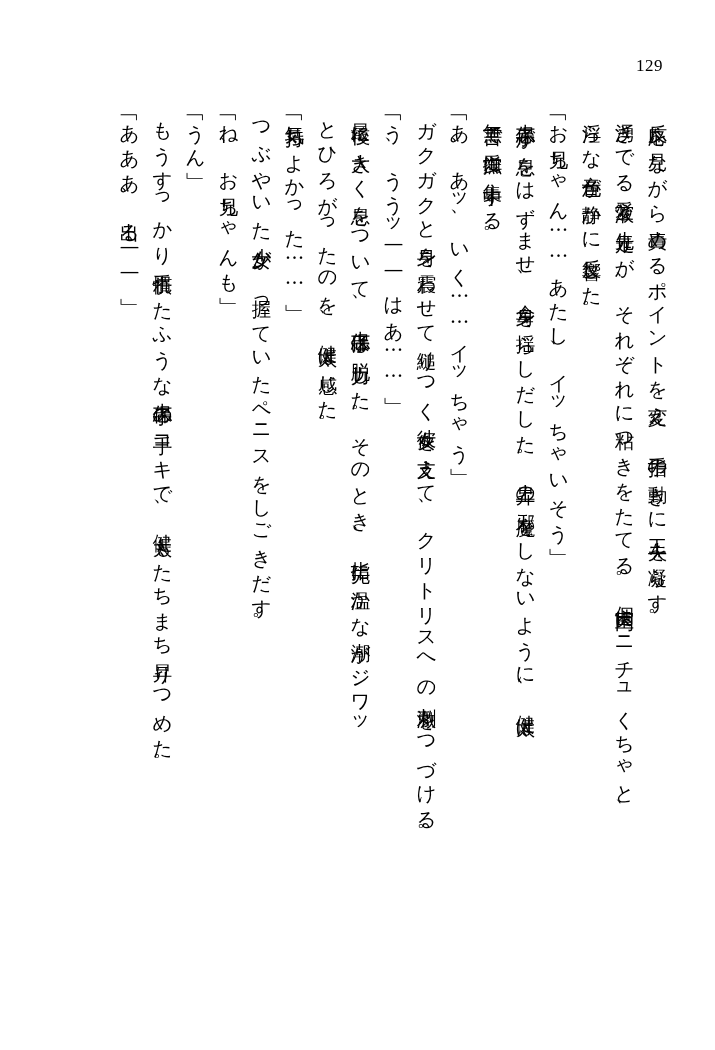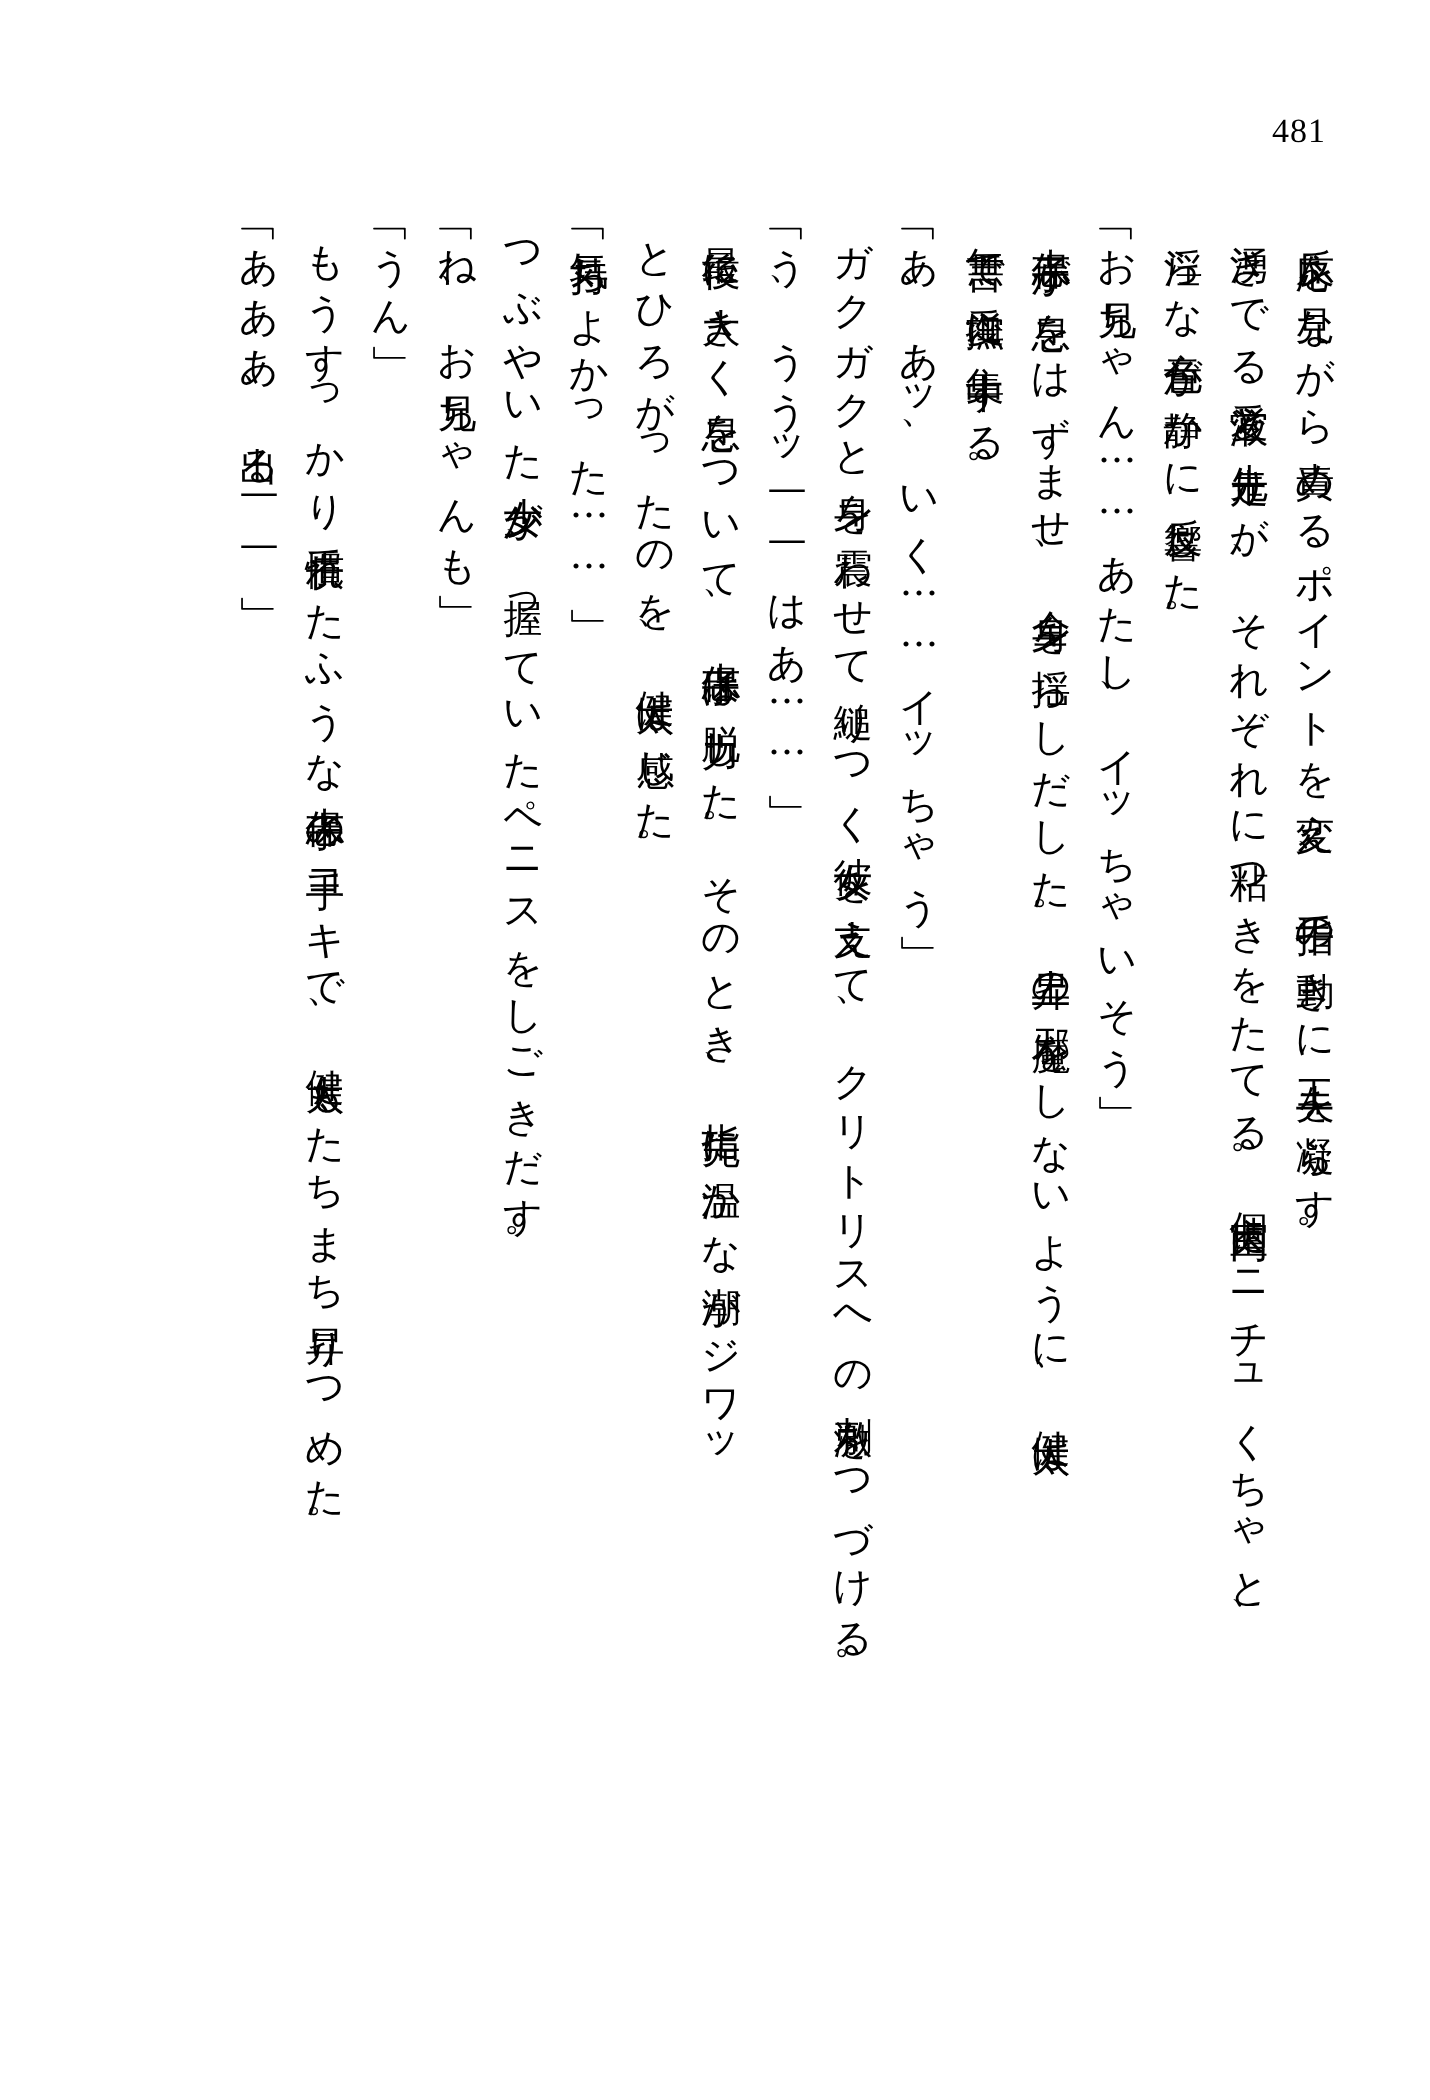--- a/index.html
+++ b/index.html
@@ -52,21 +52,21 @@
     white-space: pre;
     font-family: "DejaVu Serif", "Liberation Serif", serif;
     font-weight: 500;
   }
 </style>
 </head>
 <body>
 
 <div class="page">
 
-  <div class="page-number">481</div>
+  <div class="page-number">129</div>
 
   <div class="text-body" id="textBody">
       <div class="vline">反応を見ながら責めるポイントを変え、手指の動きに工夫を凝らす。</div>
       <div class="vline">湧きでる愛液と先走りが、それぞれに粘つきをたてる。個室内にニチュくちゃと、</div>
       <div class="vline">淫らな音色が静かに反響した。</div>
       <div class="vline">「お兄ちゃん……あたし、イッちゃいそう」</div>
       <div class="vline">志保子が息をはずませ、全身を揺らしだした。上昇の邪魔をしないように、健太は</div>
       <div class="vline">無言で愛撫に集中する。</div>
       <div class="vline">「あ、あッ、いく……イッちゃう」</div>
       <div class="vline">ガクガクと身を震わせて縋りつく彼女を支えて、クリトリスへの刺激をつづける。</div>

